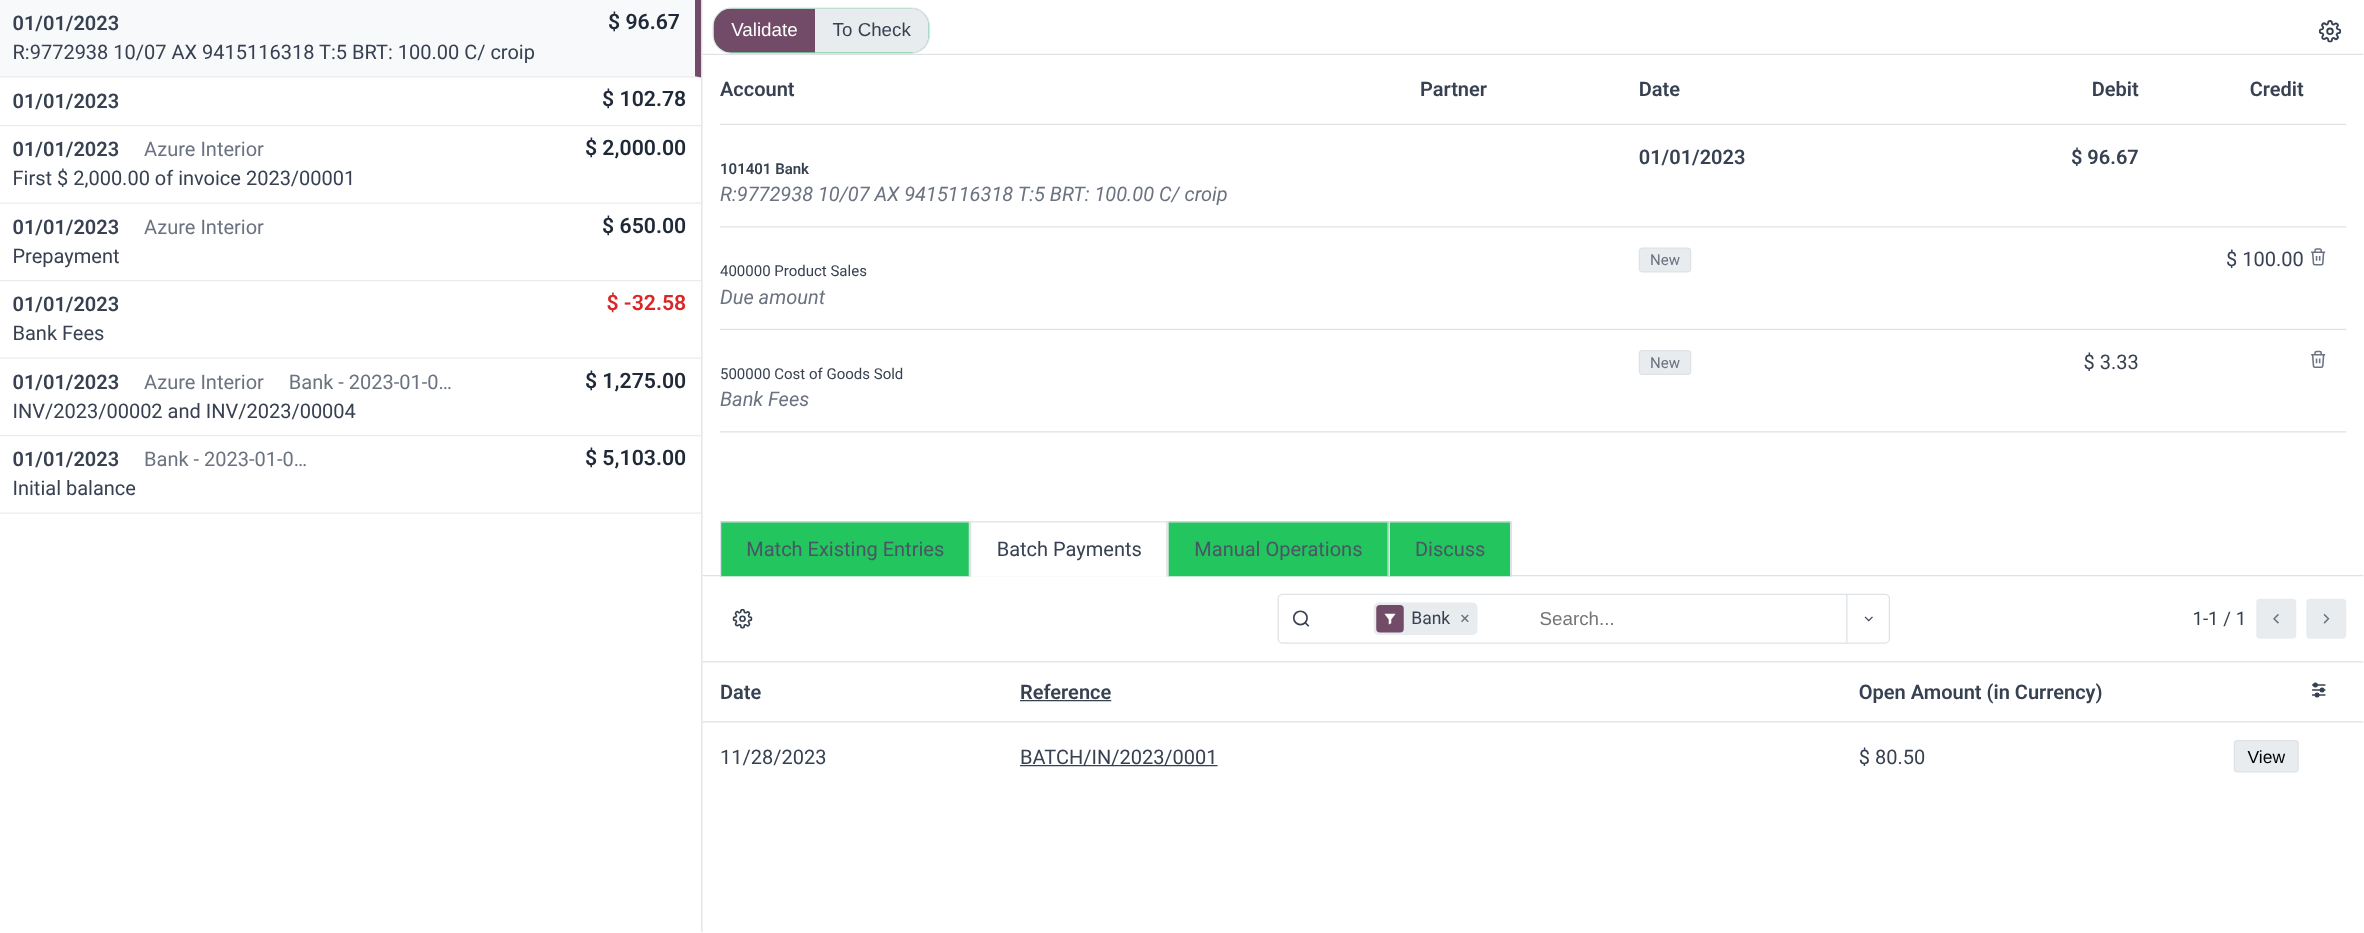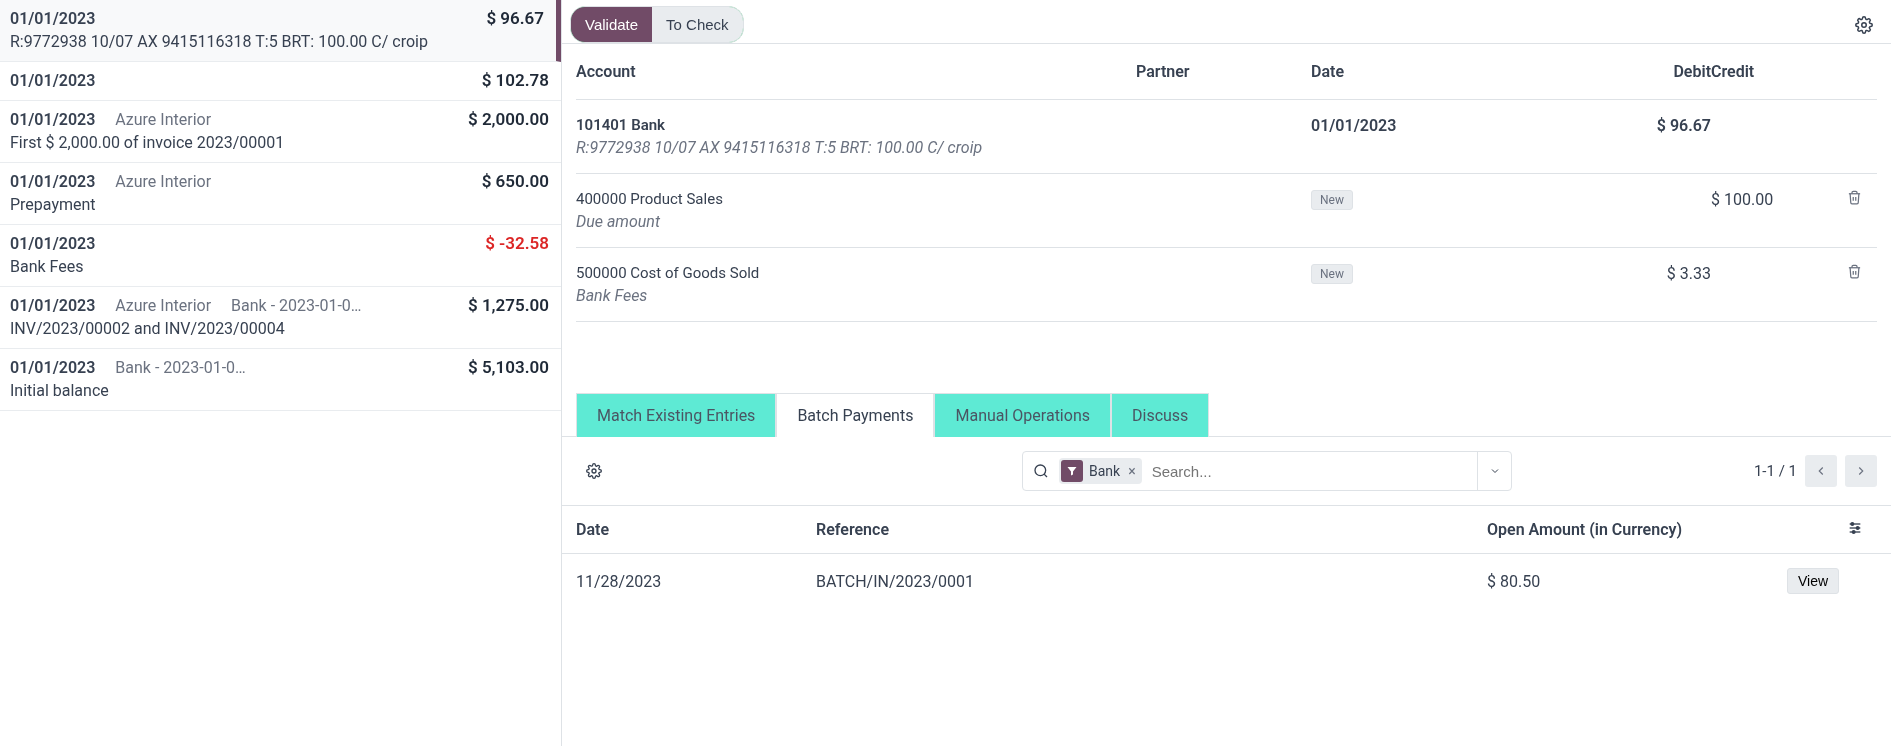--- a/index.html
+++ b/index.html
@@ -56,57 +56,58 @@
 .gear-right { margin-left: auto; padding: 6px 10px; cursor: pointer; }
 
 
 .lines { padding: 0 14px; }
 .lines-head { display:flex; padding: 18px 0 18px 0; border-bottom: 1px solid #dee2e6;}
 .lines-row { display: flex; padding: 16px 0 16px 0; border-bottom: 1px solid #dee2e6; position: relative;}
 .col-acct { flex: 0 0 560px; }
 .col-partner { flex: 0 0 175px; }
 .col-date { flex: 0 0 220px; }
 .col-debit { flex: 0 0 180px; text-align: right; }
-.col-credit { flex: 1; text-align: left; padding-right: 4px;}
+.col-credit { flex: 1; text-align: right; padding-right: 4px;}
 .col-trash { flex: 0 0 30px; text-align: right; }
 .th { font-weight: 600; color: #374151; font-size: 16px;}
-.acct-name { font-weight: 600; font-size: 15px;}
+.acct-name { font-weight: 600; font-size: 12px; margin-top: 12px;}
 .acct-name.normal { font-weight: 400; }
 .acct-sub { font-style: italic; color: #6b7280; margin-top: 4px; font-size: 16px;}
 .badge-new {
   display:inline-block; background:#e9ecef; color:#6b7280;
   padding: 2px 8px; border-radius: 3px; font-size: 12px; border:1px solid #dee2e6;
 }
 .cell-val { font-weight: 600; font-size: 16px;}
 .cell-val.normal { font-weight: 400; }
 .trash-icon { cursor:pointer; color:#6b7280; }
 
 
 .tabs { display:flex; margin: 70px 14px 0 14px; }
 .tab {
   padding: 12px 20px; border: 1px solid #dee2e6; border-bottom: none;
-  background: #5eead4; color: #374151; cursor: pointer; font-size: 16px;
+  background: #22c55e; color: #374151; cursor: pointer; font-size: 16px;
   border-radius: 0;
   position: relative; top:1px;
 }
 .tab.inactive { color:#4b5563;}
 .tab.active { border-top: 1px solid #dee2e6; z-index:2; background:#fff; }
 .tab:not(.active){ border-color:#dee2e6;}
 .tab + .tab { }
 
 
 .searchbar-row {
   display:flex; align-items:center; padding: 14px 14px; border-bottom:1px solid #dee2e6; border-top:1px solid #dee2e6;
 }
 .gear-small { padding: 4px 10px; cursor:pointer; color:#374151;}
 .search-wrap {
   display:flex; align-items:center;
   border:1px solid #dee2e6; border-radius:4px; height:40px;
   margin-left: 410px;
   width: 490px;
+  gap: 40px;
 }
 .search-icon { padding: 0 10px; color:#374151;}
 .filter-chip {
   display:inline-flex; align-items:center; background:#e9ecef;
   border-radius:4px; padding:2px 6px 2px 2px; margin-right:6px; font-size:14px;
 }
 .filter-chip .funnel {
   background:#714b67; color:#fff; width:22px; height:22px; display:flex;
   align-items:center; justify-content:center; border-radius:3px; margin-right:6px;
 }
@@ -117,21 +118,21 @@
 .pager-btn {
   background:#e9ecef; border:none; width:32px; height:32px; border-radius:3px;
   display:flex; align-items:center; justify-content:center; cursor:pointer;
 }
 .pager-text { color:#374151; font-size:15px;}
 
 
 .results-head { display:flex; padding: 14px 14px; border-bottom:1px solid #dee2e6; font-weight:600; font-size:16px;}
 .results-row { display:flex; padding: 14px 14px; align-items:center; font-size:16px;}
 .rc-date { flex: 0 0 240px;}
-.rc-ref { flex: 1;}
+.rc-ref { flex: 1; text-decoration: underline;}
 .rc-amt { flex: 0 0 300px; text-align:left; padding-right:12px;}
 .rc-view { flex: 0 0 60px;}
 .rc-settings { flex: 0 0 30px; text-align:right;}
 .view-btn {
   background:#e9ecef; border:1px solid #dee2e6; padding:4px 10px;
   border-radius:3px; cursor:pointer; font-size:14px;
 }
 
 svg { display:block; }
 </style>

